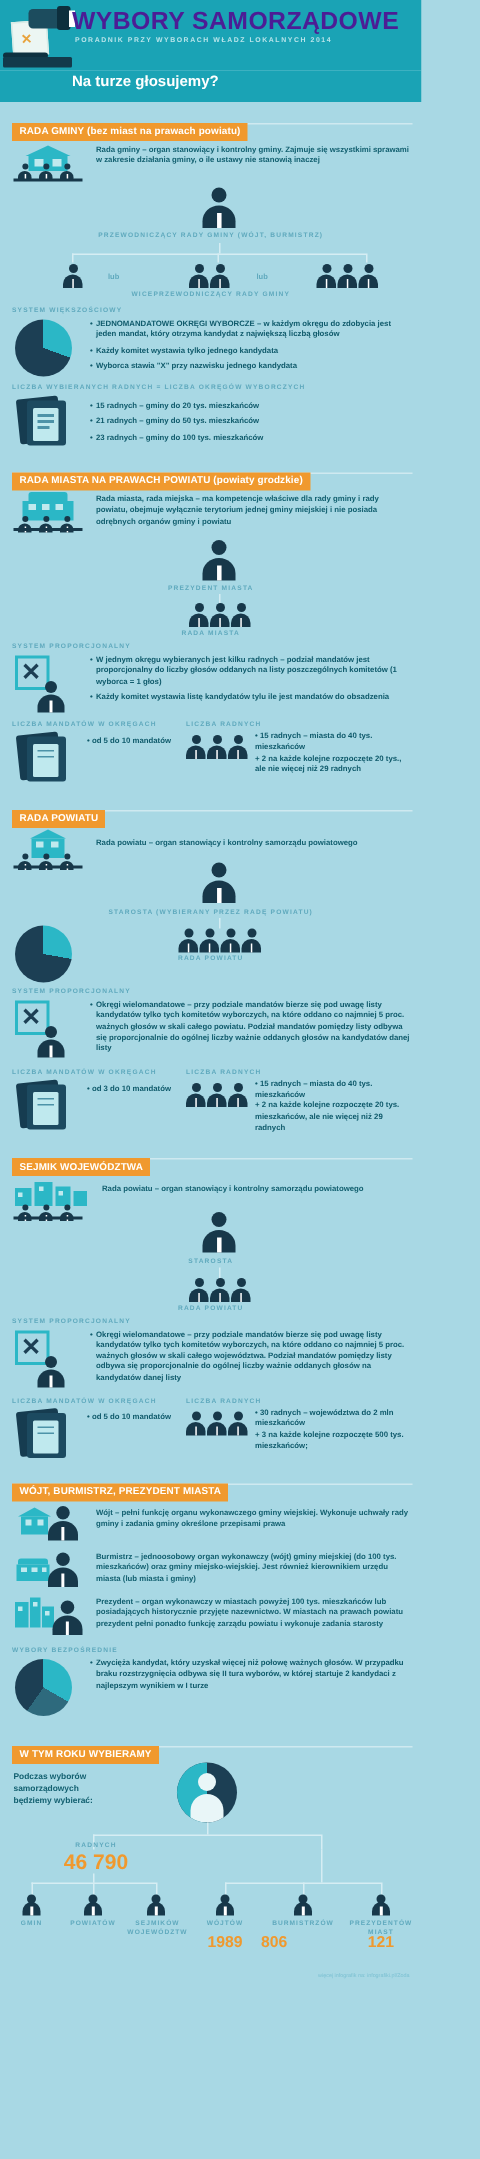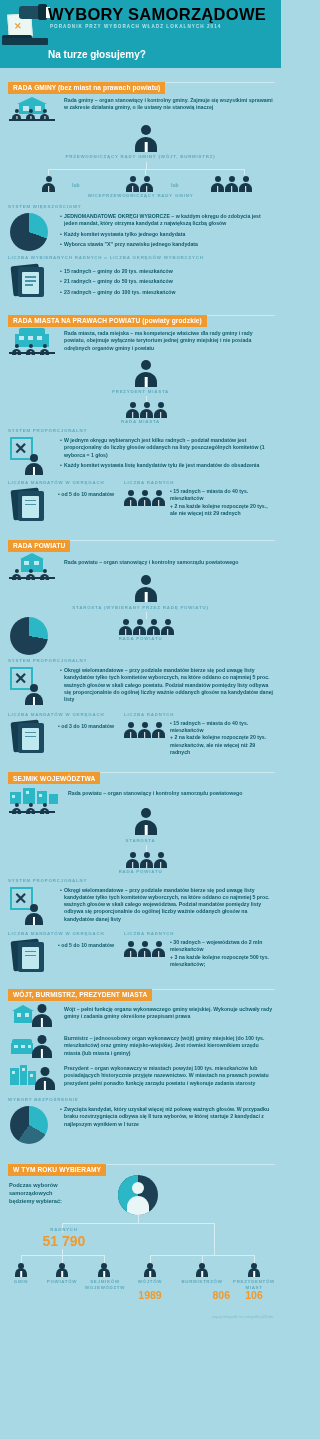--- a/index.html
+++ b/index.html
@@ -5,21 +5,21 @@
   * { box-sizing: border-box; margin:0; padding:0; }
   html,body { background:#a8d8e4; }
   body {
     width:281px; height:1439px; position:relative; overflow:hidden;
     font-family:"Liberation Sans", sans-serif;
     background:#a8d8e4; color:#1d4354;
   }
   
   .header { position:relative; height:47px; background:#1aa3b5; overflow:hidden; }
   .hdr-title { position:absolute; left:48px; top:5px; font-size:16.5px; font-weight:bold;
-               color:#000000; letter-spacing:.3px; white-space:nowrap; }
+               color:#4c1d95; letter-spacing:.3px; white-space:nowrap; }
   .hdr-sub { position:absolute; left:50px; top:24px; font-size:4.6px; font-weight:bold;
              color:#b8e4ea; letter-spacing:1.05px; white-space:nowrap; }
   
   .art-box { position:absolute; left:2px; top:2px; width:48px; height:46px; }
   .art-env { position:absolute; left:6px; top:12px; width:24px; height:23px; background:#ecf6f3;
              transform:rotate(-4deg); border:1px solid #d8ebe6; }
   .art-x { position:absolute; left:12px; top:19px; width:10px; height:10px;
            color:#e8a33d; font-size:9px; font-weight:bold; line-height:10px; transform:rotate(-4deg);}
   .art-slot { position:absolute; left:0px; top:36px; width:46px; height:7px; background:#123a4b;
               border-radius:1px; }
@@ -652,21 +652,21 @@
     <div style="position:absolute;left:9px;top:21px;width:22px;height:19px;border-radius:11px 11px 0 0;background:#e9f6f8;"></div>
   </div>
 
   <div class="ln-v" style="left:138px;top:40px;height:8px;"></div>
 
   <div class="ln-h" style="left:62px;width:152px;top:48px;"></div>
   <div class="ln-v" style="left:62px;top:48px;height:10px;"></div>
   <div class="ln-v" style="left:214px;top:48px;height:10px;"></div>
 
   <div style="position:absolute;left:20px;top:52px;width:88px;text-align:center;" class="cap">RADNYCH</div>
-  <div style="position:absolute;left:20px;top:58px;width:88px;text-align:center;font-size:14px;font-weight:bold;color:#f0992e;">51 790</div>
+  <div style="position:absolute;left:20px;top:58px;width:88px;text-align:center;font-size:14px;font-weight:bold;color:#f0992e;">46 790</div>
 
   <div class="ln-v" style="left:62px;top:74px;height:6px;"></div>
   <div class="ln-h" style="left:21px;width:83px;top:80px;"></div>
   <div class="ln-v" style="left:21px;top:80px;height:8px;"></div>
   <div class="ln-v" style="left:62px;top:80px;height:8px;"></div>
   <div class="ln-v" style="left:104px;top:80px;height:8px;"></div>
 
   <div class="ln-v" style="left:214px;top:58px;height:22px;"></div>
   <div class="ln-h" style="left:150px;width:104px;top:80px;"></div>
   <div class="ln-v" style="left:150px;top:80px;height:8px;"></div>
@@ -701,26 +701,26 @@
       </div>
   <div style="position:absolute;left:129px;top:104px;width:42px;" class="foot-cap">WÓJTÓW</div>
   <div style="position:absolute;left:129px;top:114px;width:42px;text-align:center;font-size:10.5px;font-weight:bold;color:#f0992e;">1989</div>
 
   <div style="position:absolute;left:196px;top:88px;width:12px;height:14px;" class="person p-md">
         <div class="head"></div>
         <div class="body"></div>
         <div class="tie"></div>
       </div>
   <div style="position:absolute;left:174px;top:104px;width:56px;" class="foot-cap">BURMISTRZÓW</div>
-  <div style="position:absolute;left:174px;top:114px;width:56px;text-align:right;font-size:10.5px;font-weight:bold;color:#f0992e;">806</div>
+  <div style="position:absolute;left:174px;top:114px;width:56px;text-align:left;font-size:10.5px;font-weight:bold;color:#f0992e;">806</div>
 
   <div style="position:absolute;left:248px;top:88px;width:12px;height:14px;" class="person p-md">
         <div class="head"></div>
         <div class="body"></div>
         <div class="tie"></div>
       </div>
   <div style="position:absolute;left:228px;top:104px;width:52px;" class="foot-cap">PREZYDENTÓW MIAST</div>
-  <div style="position:absolute;left:228px;top:114px;width:52px;text-align:center;font-size:10.5px;font-weight:bold;color:#f0992e;">106</div>
+  <div style="position:absolute;left:228px;top:114px;width:52px;text-align:center;font-size:10.5px;font-weight:bold;color:#f0992e;">121</div>
 </div>
 
 <div class="credit">więcej infografik na: infografiki.pl/Zoda</div>
 
 </div>
 
 </body></html>

